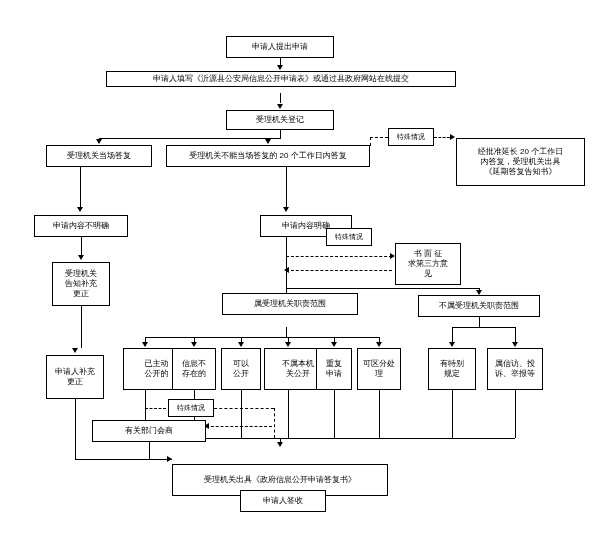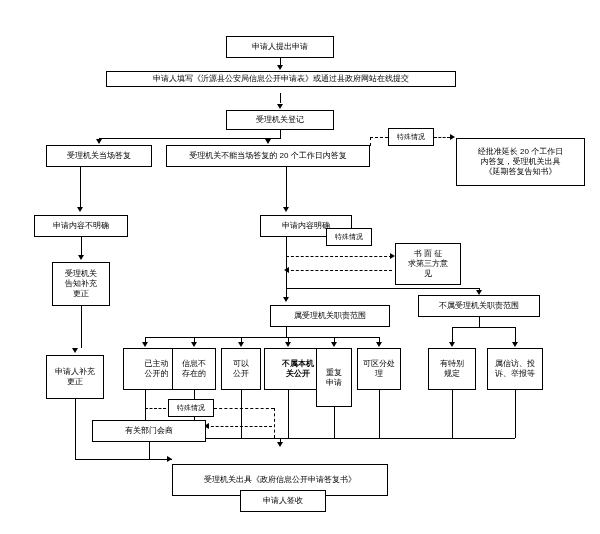--- a/index.html
+++ b/index.html
@@ -115,37 +115,37 @@
 告知补充
 更正</div>
 
   <div class="node" style="left:46px; top:355px; width:58px; height:44px;">申请人补充
 更正</div>
 
   <div class="node" style="left:395px; top:243px; width:66px; height:42px;">书 面 征
 求第三方意
 见</div>
 
-  <div class="node" style="left:222px; top:305px; width:120px; height:22px;margin-left:48px;">属受理机关职责范围</div>
+  <div class="node" style="left:222px; top:293px; width:136px; height:22px;">属受理机关职责范围</div>
 
   <div class="node" style="left:418px; top:295px; width:122px; height:22px;">不属受理机关职责范围</div>
 
   <div class="node" style="left:123px; top:348px; width:67px; height:42px;">已主动
 公开的</div>
 
   <div class="node" style="left:172px; top:348px; width:44px; height:42px;">信息不
 存在的</div>
 
   <div class="node" style="left:221px; top:348px; width:40px; height:42px;">可以
 公开</div>
 
-  <div class="node" style="left:264px; top:348px; width:68px; height:42px;font-weight:bold;">不属本机
+  <div class="node" style="left:264px; top:348px; width:68px; height:42px;">不属本机
 关公开</div>
 
-  <div class="node" style="left:316px; top:348px; width:36px; height:59px;">重复
+  <div class="node" style="left:316px; top:348px; width:36px; height:42px;">重复
 申请</div>
 
   <div class="node" style="left:357px; top:348px; width:44px; height:42px;">可区分处
 理</div>
 
   <div class="node" style="left:487px; top:348px; width:56px; height:42px;">属信访、投
 诉、举报等</div>
 
   <div class="node" style="left:428px; top:348px; width:48px; height:42px;">有特别
 规定</div>

